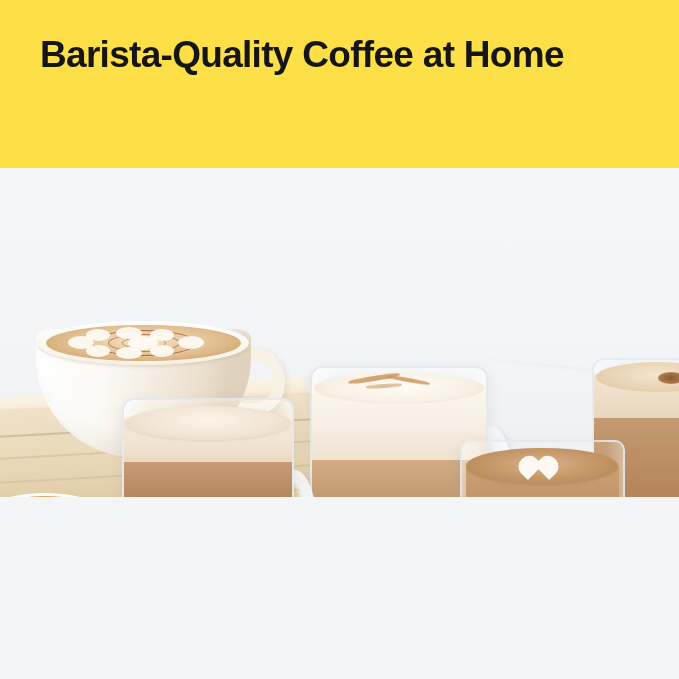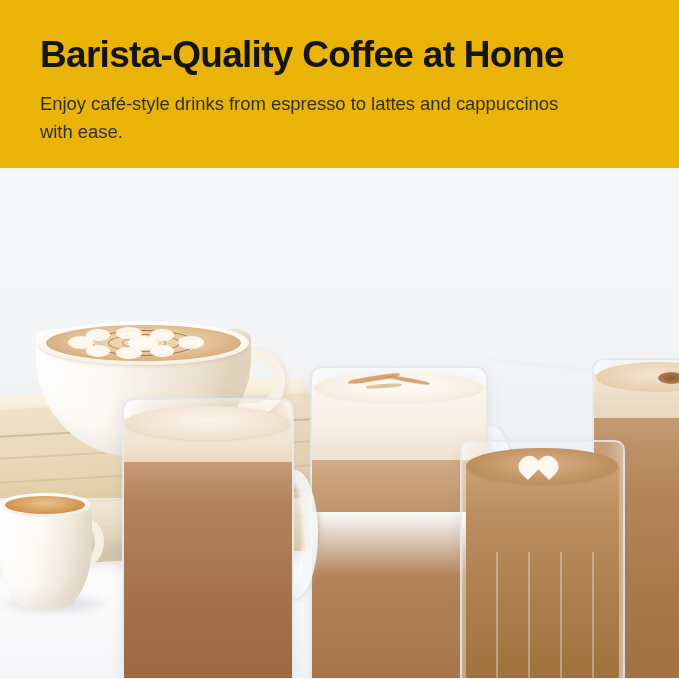--- a/index.html
+++ b/index.html
@@ -4,21 +4,21 @@
 <style>
   * { margin:0; padding:0; box-sizing:border-box; }
   html,body { width:679px; height:679px; }
   body {
     background:#f4f5f6;
     font-family:"Liberation Sans", sans-serif;
     overflow:hidden;
     position:relative;
   }
 
-  .banner { position:relative; width:679px; height:678px; background:#eab308; overflow:hidden; }
+  .banner { position:relative; width:679px; height:497px; background:#fde047; overflow:hidden; }
 
   
   .text-block { position:absolute; left:0; top:0; width:679px; padding:34px 30px 0 40px; z-index:40; }
   .headline {
     font-size:37px; font-weight:700; color:#151515;
     letter-spacing:-0.7px; line-height:1.14;
     font-family:"Liberation Sans", sans-serif;
   }
   .subhead {
     margin-top:14px; font-size:18.5px; font-weight:400; color:#2f3134;
@@ -283,21 +283,20 @@
     pointer-events:none;
   }
 </style>
 </head>
 <body>
 
 <div class="banner">
 
   <div class="text-block">
     <h1 class="headline">Barista-Quality Coffee at Home</h1>
-    <p class="subhead">Enjoy café-style drinks from espresso to lattes and cappuccinos with ease.</p>
   </div>
 
   <div class="photo">
     <div class="wall"></div>
     <div class="counter"></div>
 
     <div class="vein v1"></div>
     <div class="vein v2"></div>
     <div class="vein v3"></div>
     <div class="vein v4"></div>

